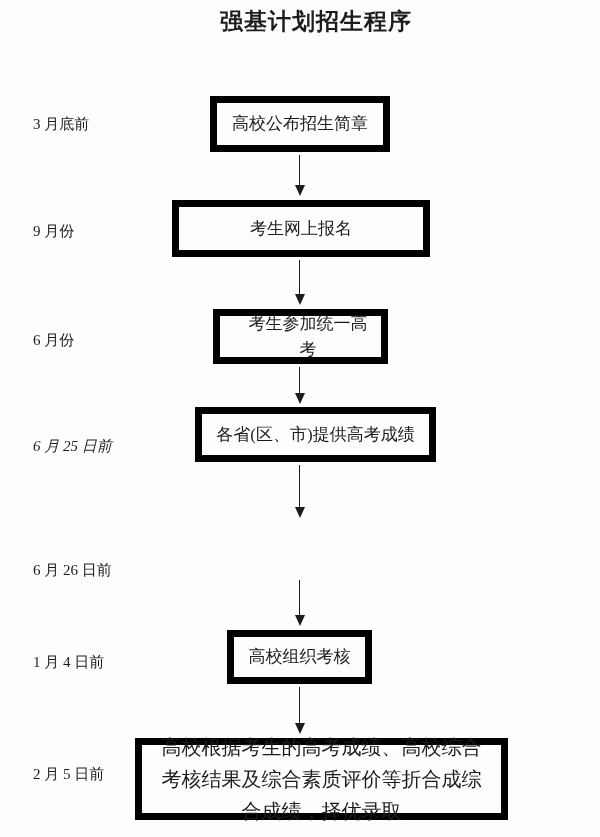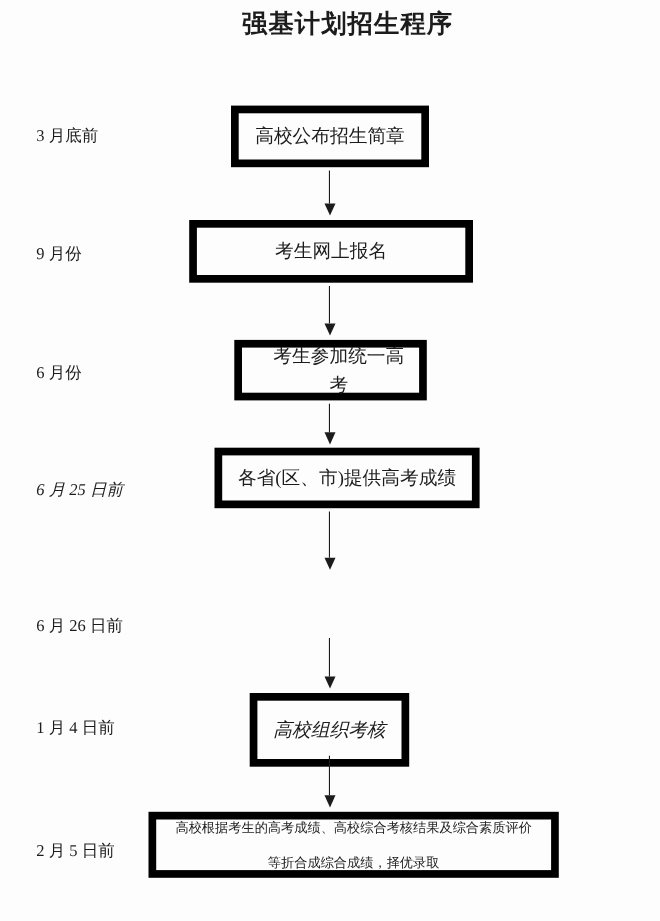--- a/index.html
+++ b/index.html
@@ -59,23 +59,23 @@
     border-left: 5.5px solid transparent;
     border-right: 5.5px solid transparent;
     border-top: 11px solid #1c1c1c;
   }
   
   .box-1 { left: 210px; top:  96px; width: 180px; height: 56px; }
   .box-2 { left: 172px; top: 200px; width: 258px; height: 57px; }
   .box-3 { left: 213px; top: 309px; width: 175px; height: 55px; padding-left: 21px; }
   .box-4 { left: 195px; top: 407px; width: 241px; height: 55px; }
   .box-5 { left: 160px; top: 522px; width: 283px; height: 55px; }
-  .box-6 { left: 227px; top: 630px; width: 145px; height: 67px; font-style: italic; }
-  .box-7 { left: 135px; top: 738px; width: 373px; height: 60px;
-           font-size: 12px; line-height: 32px; padding: 0 12px; }
+  .box-6 { left: 227px; top: 630px; width: 145px; height: 54px; }
+  .box-7 { left: 135px; top: 738px; width: 373px; height: 82px;
+           font-size: 20px; line-height: 32px; padding: 0 12px; }
 
   .date-1 { top: 114px; }
   .date-2 { top: 221px; }
   .date-3 { top: 330px; }
   .date-4 { top: 436px; font-style: italic; }
   .date-5 { top: 520px; margin-top: 40px; }
   .date-6 { top: 652px; }
   .date-7 { top: 764px; }
 
   .arrow-1 { top: 155px; height: 41px; }

